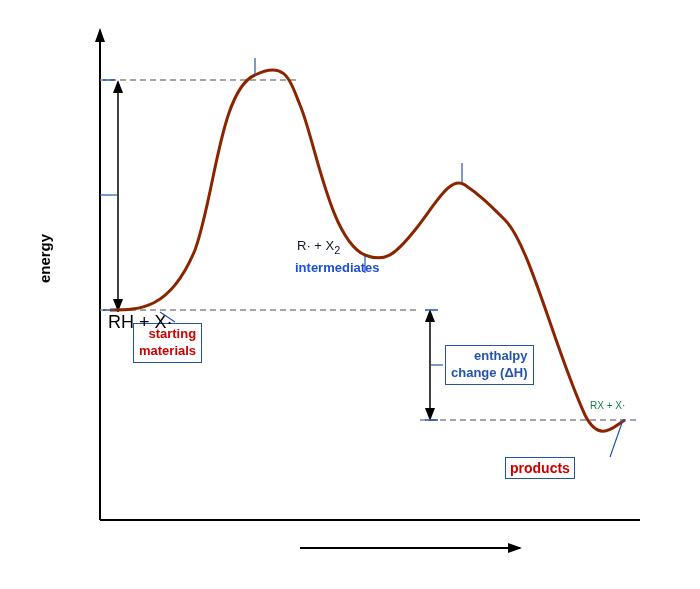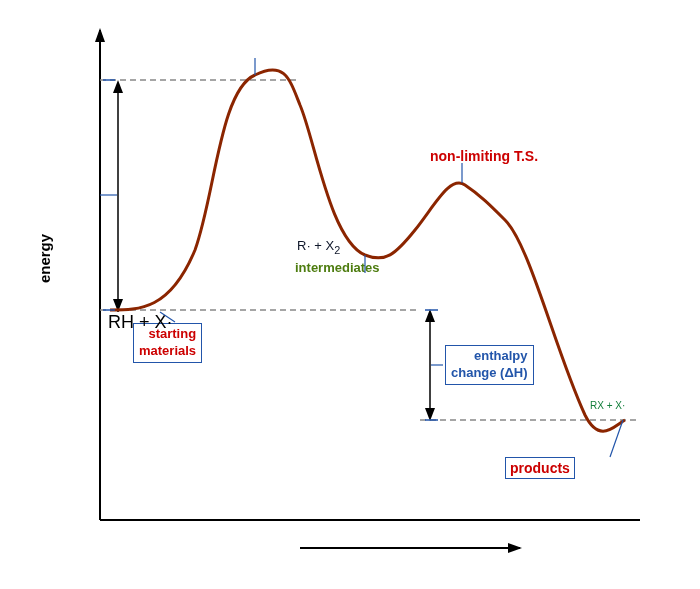--- a/index.html
+++ b/index.html
@@ -76,40 +76,35 @@
   <div style="
     position:absolute; left:20px; top:250px;
     font-size:15px; font-weight:bold; color:#000;
     transform: rotate(-90deg);
     transform-origin: center center;
     white-space:nowrap;
   ">energy</div>
 
 
 
-  <div style="
-    position:absolute; left:430px; top:148px;
-    font-size:14px; font-weight:bold; color:#cc0000;
-    white-space:nowrap;
-  ">non-limiting T.S.</div>
 
 
   <div style="
     position:absolute; left:133px; top:323px;
     font-size:13px; font-weight:bold; color:#cc0000;
     white-space:nowrap;
     border:1.5px solid #2255aa;
     padding:2px 5px;
     line-height:1.3;
     text-align:right;
   ">starting<br>materials</div>
 
   <div style="
     position:absolute; left:295px; top:260px;
-    font-size:13px; font-weight:bold; color:#4d7c0f;
+    font-size:13px; font-weight:bold; color:#1d4ed8;
     white-space:nowrap;
   ">intermediates</div>
 
   <div style="
     position:absolute; left:445px; top:345px;
     font-size:13px; font-weight:bold; color:#2255aa;
     white-space:nowrap;
     border:1.5px solid #2255aa;
     padding:2px 5px;
     line-height:1.3;

